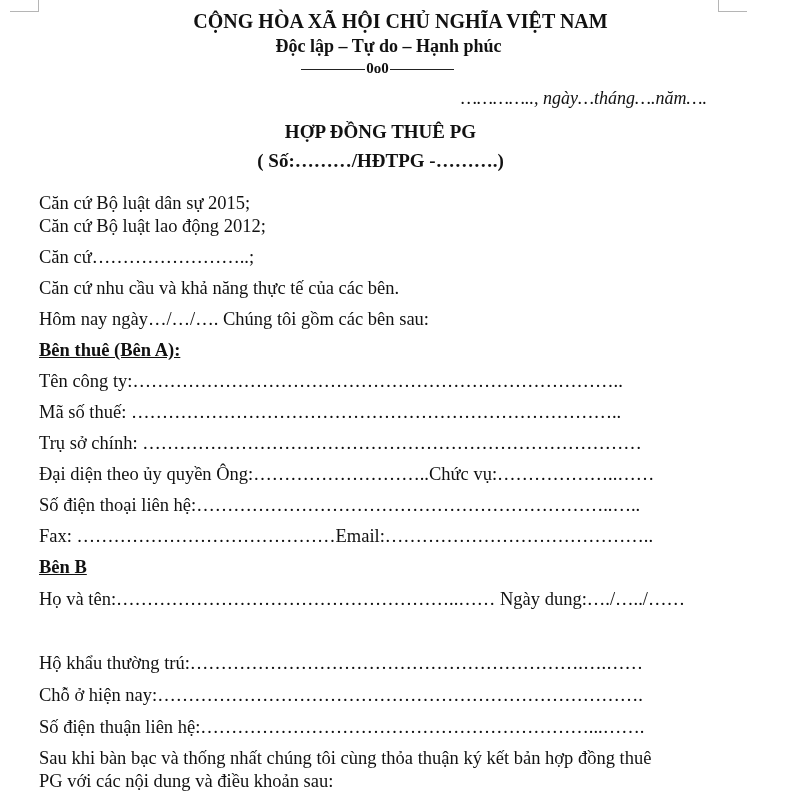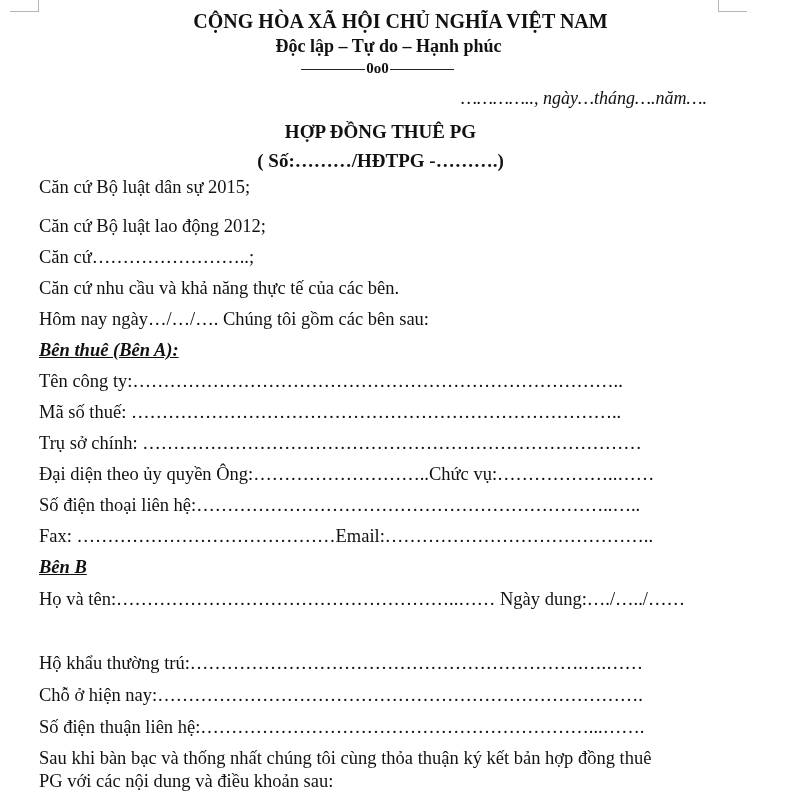--- a/index.html
+++ b/index.html
@@ -14,42 +14,42 @@
     .crop-tr { left: 708px; top: 0; border-width: 0 0 1px 1px; }
     .center-line { position: absolute; left: 0; width: 789px; text-align: center; white-space: nowrap; }
     .h-national { top: 10px; font-size: 20px; font-weight: bold; left: -4px; }
     .h-motto { top: 36px; font-size: 18px; font-weight: bold; left: -16px; }
     .h-sep { top: 60px; font-size: 15px; font-weight: bold; left: -27px; }
     .h-sep .rule { display: inline-block; width: 64px; border-top: 1px solid #222; vertical-align: middle; margin: 0 1px; }
     .date-line { position: absolute; top: 88px; left: 451px; font-size: 18px; font-style: italic; white-space: nowrap; }
     .title { top: 121px; font-size: 19px; font-weight: bold; left: -24px; }
     .number { top: 150px; font-size: 19px; font-weight: bold; left: -24px; }
     .line { position: absolute; left: 29px; font-size: 18.5px; white-space: nowrap; line-height: 22px; }
-    .section-head { font-weight: bold; text-decoration: underline; font-style: italic; }
+    .section-head { font-weight: bold; text-decoration: underline; }
     .fill { letter-spacing: 0px; }
   </style>
 </head>
 <body>
 
 <div class="page">
   <div class="crop-mark crop-tl"></div>
   <div class="crop-mark crop-tr"></div>
 
   <div class="center-line h-national">CỘNG HÒA XÃ HỘI CHỦ NGHĨA VIỆT NAM</div>
   <div class="center-line h-motto">Độc lập – Tự do – Hạnh phúc</div>
   <div class="center-line h-sep">
     <span class="rule"></span><span>0o0</span><span class="rule"></span>
   </div>
 
   <div class="date-line">………….., ngày…tháng….năm….</div>
 
   <div class="center-line title">HỢP ĐỒNG THUÊ PG</div>
   <div class="center-line number">( Số:………/HĐTPG -……….)</div>
 
-  <div class="line" style="top:176px">Căn cứ Bộ luật dân sự 2015;</div>
+  <div class="line" style="top:192px">Căn cứ Bộ luật dân sự 2015;</div>
   <div class="line" style="top:215px">Căn cứ Bộ luật lao động   2012;</div>
   <div class="line" style="top:246px">Căn cứ……………………..;</div>
   <div class="line" style="top:277px">Căn cứ nhu cầu và khả năng thực tế của các bên.</div>
   <div class="line" style="top:308px">Hôm nay ngày…/…/…. Chúng tôi gồm các bên sau:</div>
 
   <div class="line section-head" style="top:339px">Bên thuê (Bên A):</div>
   <div class="line fill" style="top:370px">Tên công ty:……………………………………………………………………..</div>
   <div class="line fill" style="top:401px">Mã số thuế: ……………………………………………………………………..</div>
   <div class="line fill" style="top:432px">Trụ sở chính: ………………………………………………………………………</div>
   <div class="line fill" style="top:463px">Đại diện theo ủy quyền Ông:………………………..Chức vụ:………………..……</div>

